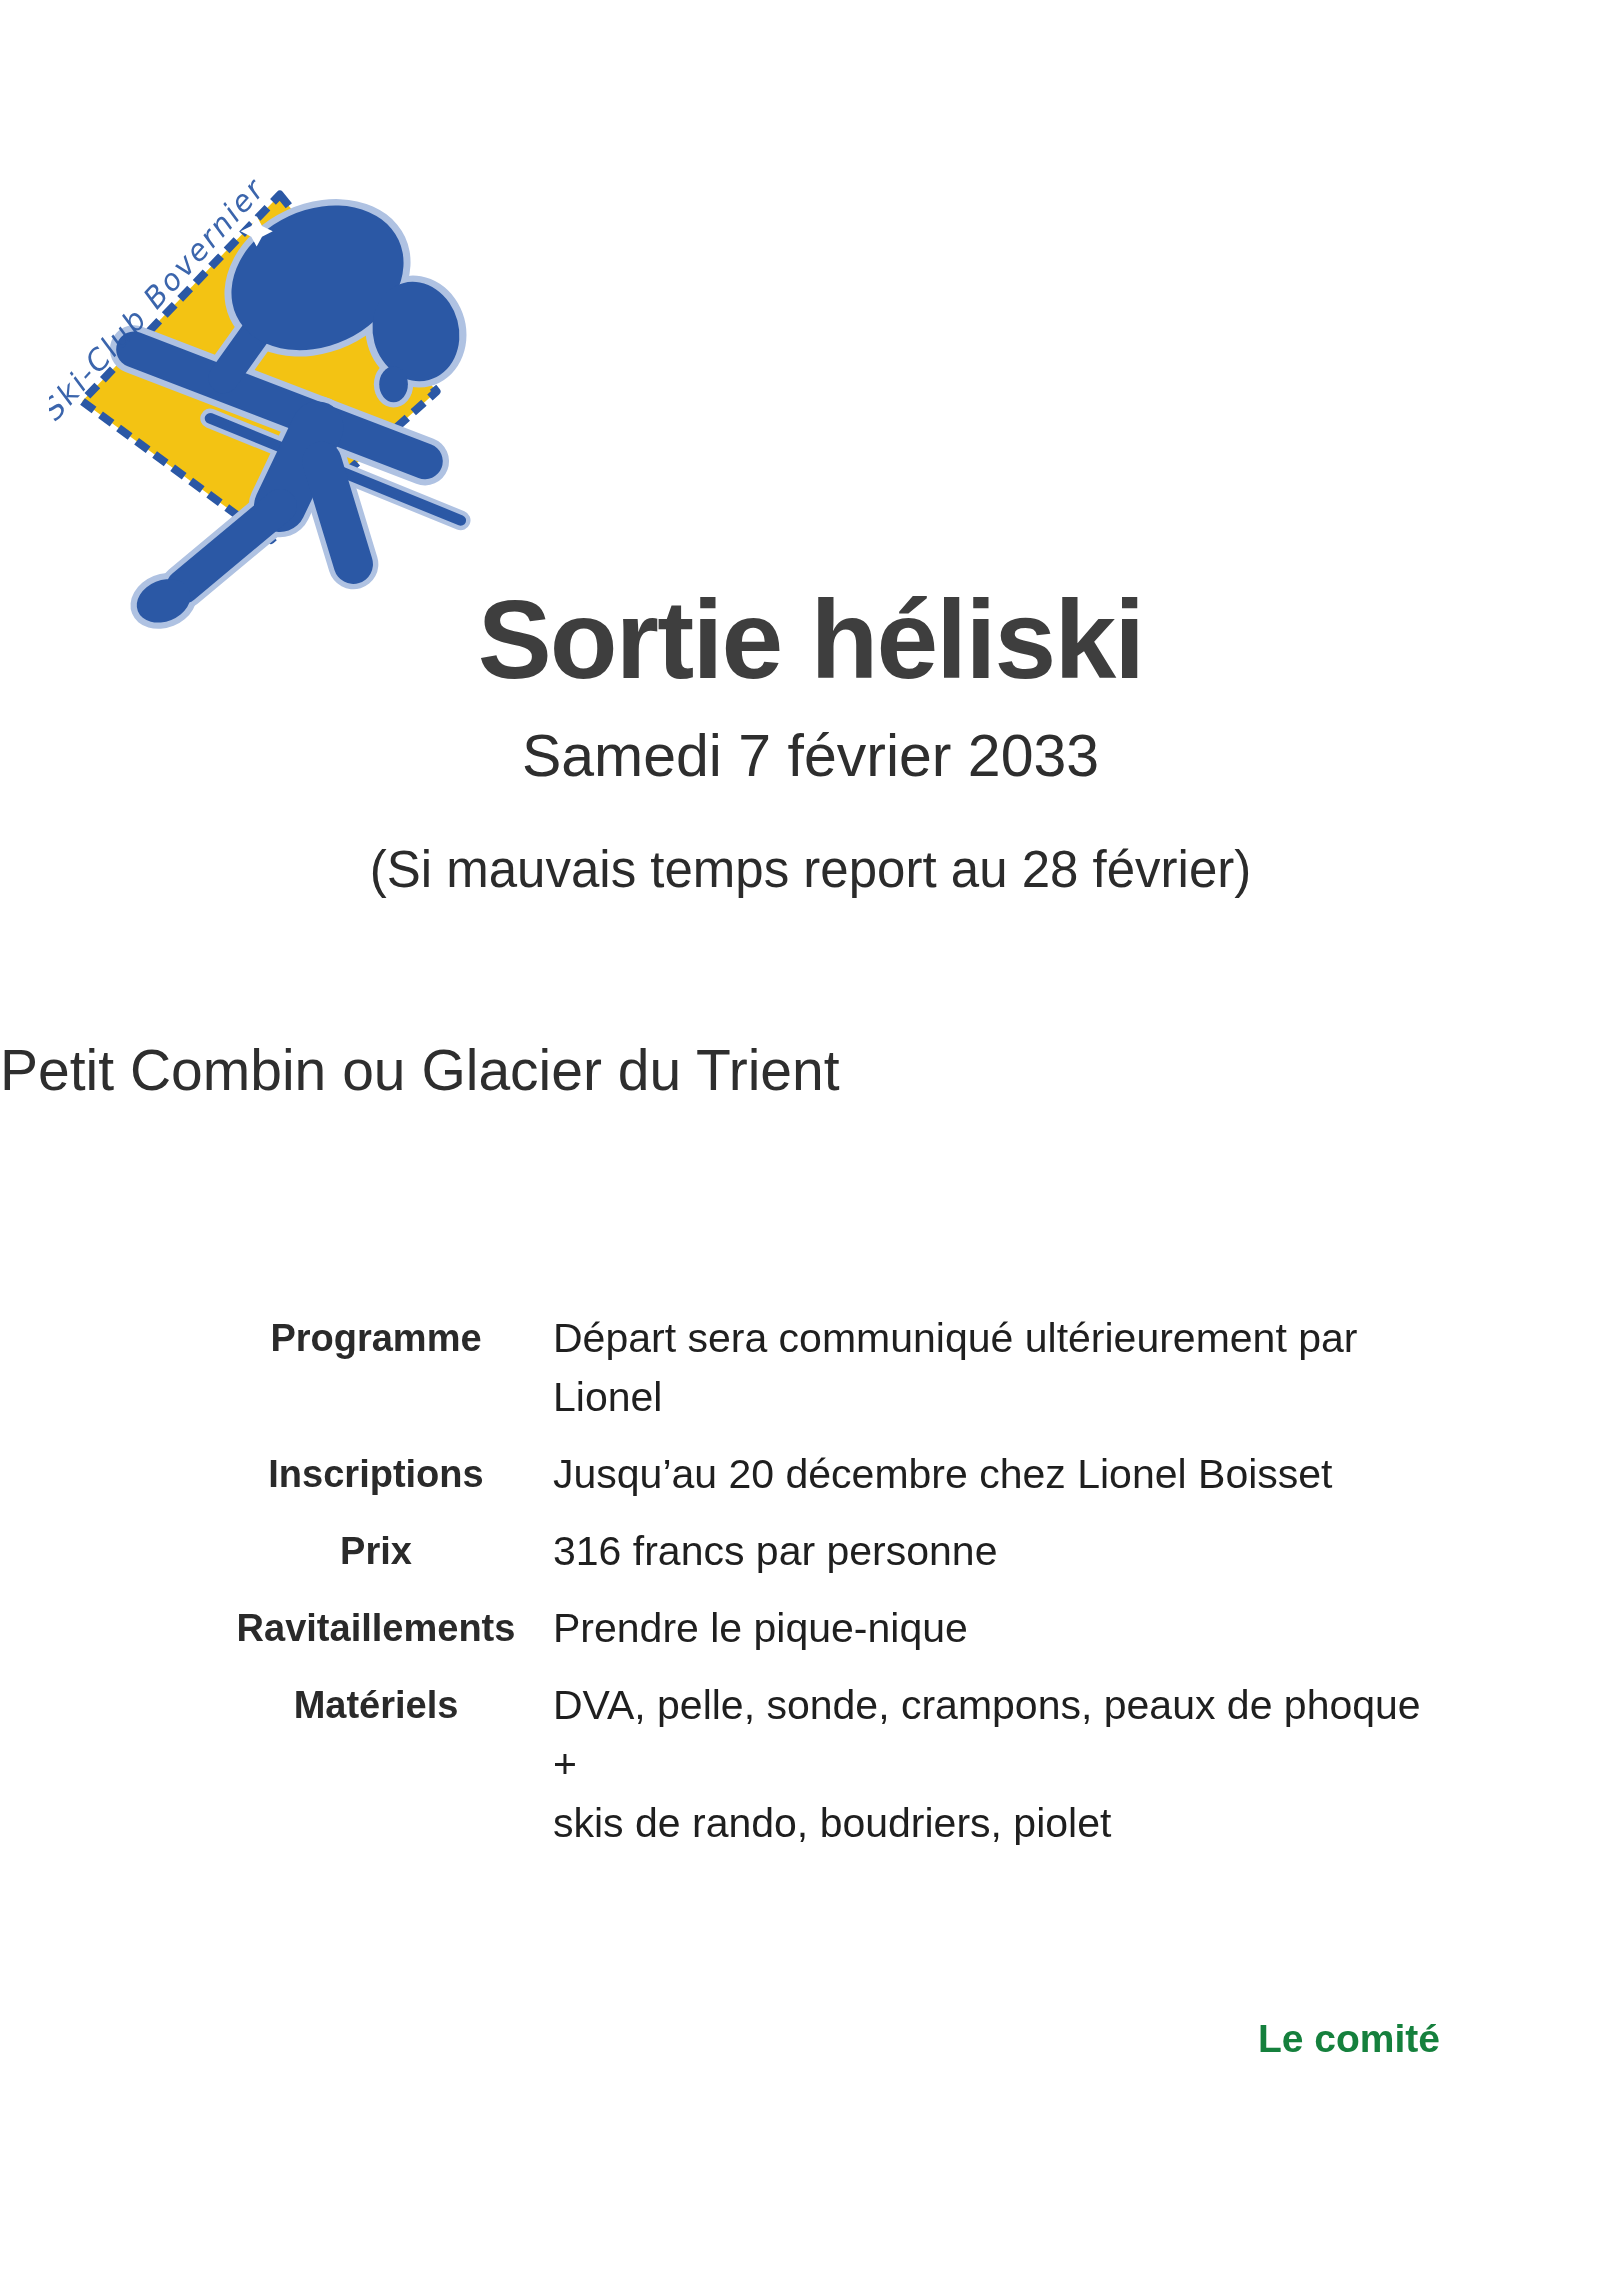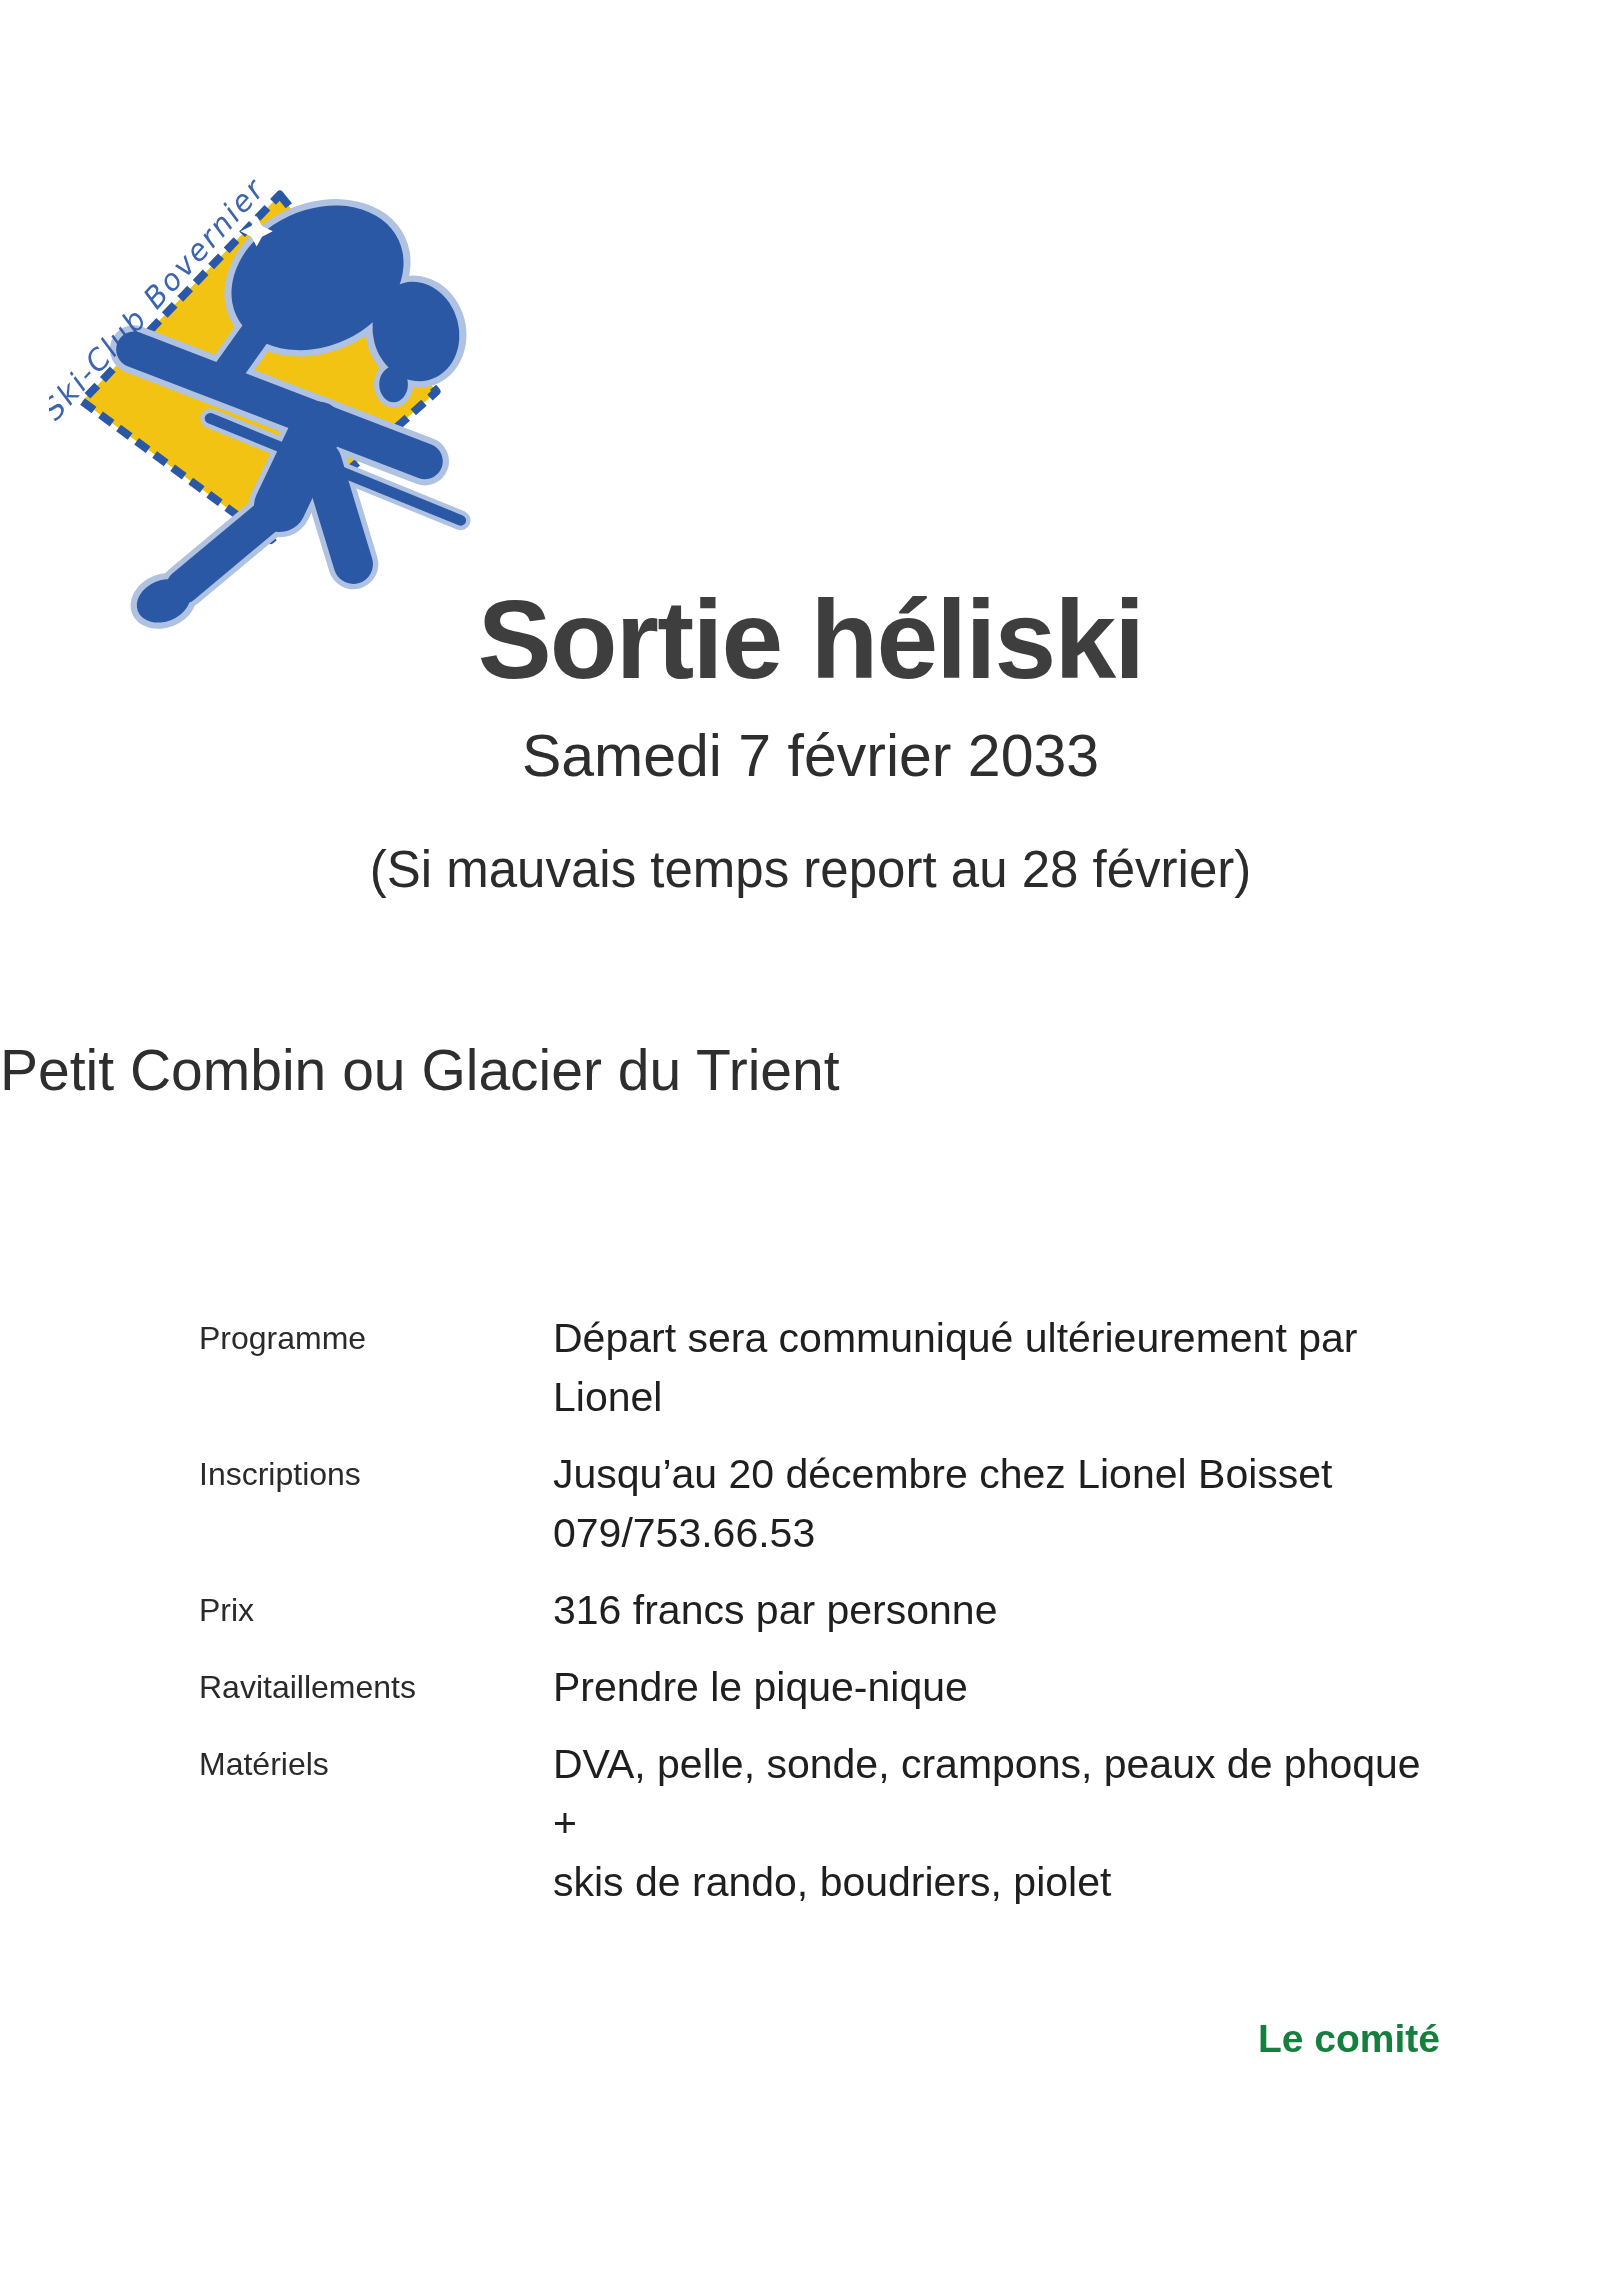--- a/index.html
+++ b/index.html
@@ -29,22 +29,23 @@
   .destination{
     position:absolute;left:0;right:0;top:1042px;
     text-align:left;font-size:57px;color:#2e2e2e;line-height:1;
   }
   .details{
     position:absolute;left:199px;top:1309px;width:1254px;
     font-size:41px;color:#1f1f1f;
   }
   .detail-row{display:flex;margin-bottom:18px;}
   .detail-label{
-    flex:0 0 354px;font-weight:400;font-size:32px;color:#2a2a2a;
+    flex:0 0 354px;font-weight:700;font-size:38px;color:#2a2a2a;
     line-height:59px;
+    text-align:center;
   }
   .detail-value{flex:1;line-height:59px;}
   .detail-value span{display:block;}
   .signature{
     position:absolute;left:1258px;top:2016px;
     font-size:39px;color:#15803d;line-height:1.2;font-weight:bold;
   }
 </style>
 </head>
 <body>
@@ -107,21 +108,20 @@
       <div class="detail-value">
         <span>Départ sera communiqué ultérieurement par</span>
         <span>Lionel</span>
       </div>
     </div>
 
     <div class="detail-row">
       <div class="detail-label">Inscriptions</div>
       <div class="detail-value">
         <span>Jusqu’au 20 décembre chez Lionel Boisset</span>
-        <span>079/753.66.53</span>
       </div>
     </div>
 
     <div class="detail-row">
       <div class="detail-label">Prix</div>
       <div class="detail-value">
         <span>316 francs par personne</span>
       </div>
     </div>
 

